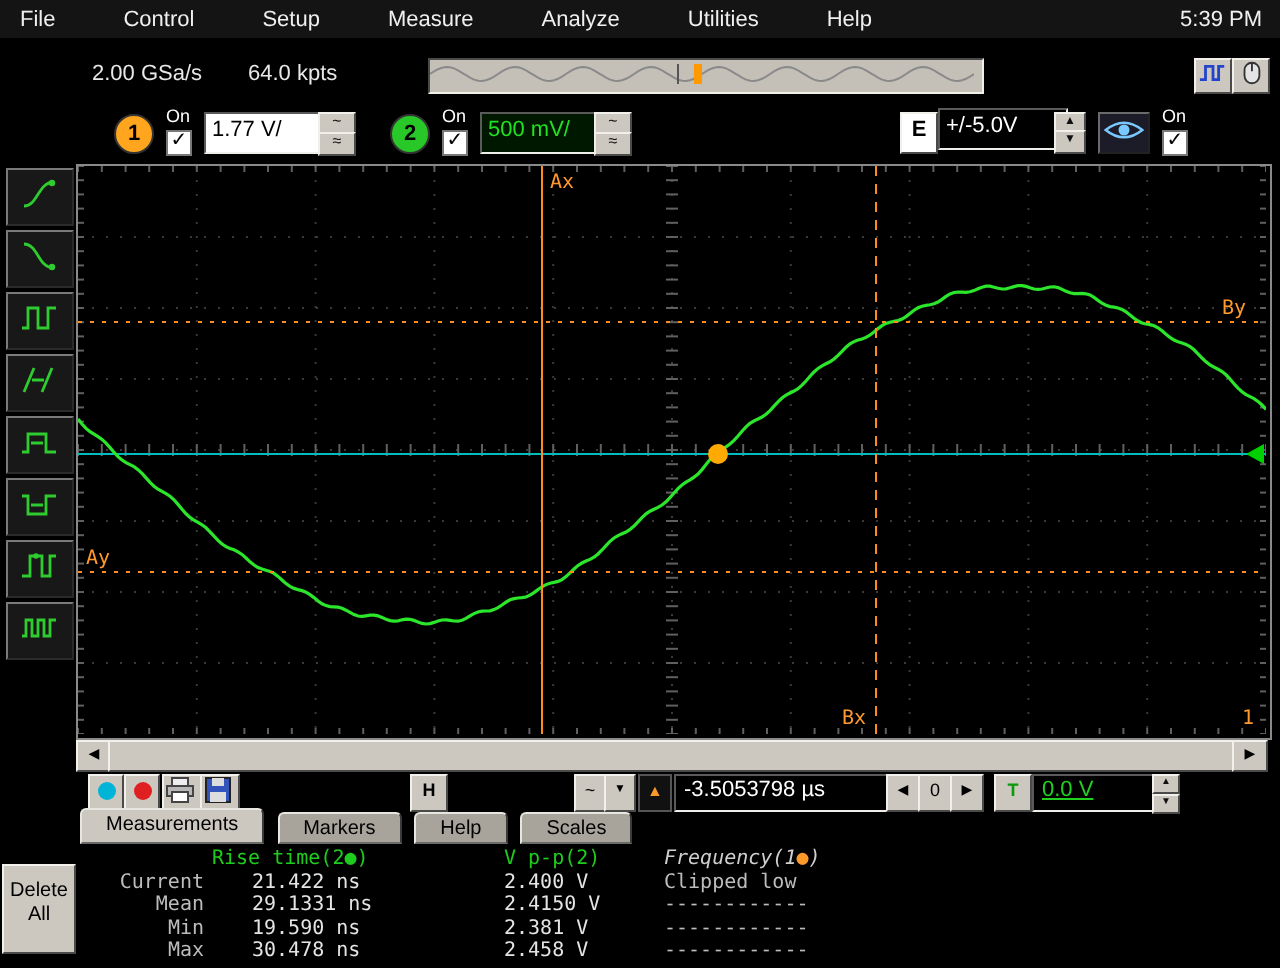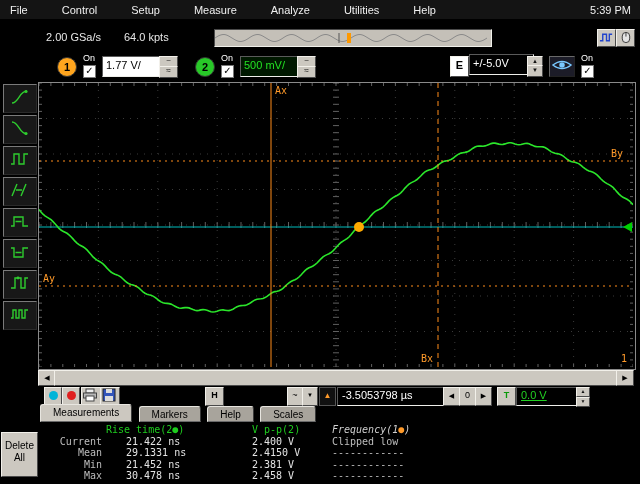--- a/index.html
+++ b/index.html
@@ -591,21 +591,21 @@
       <span class="c3 val3">Clipped low</span>
     </div>
     <div class="mrow">
       <span class="c0">Mean</span>
       <span class="c1 val">29.1331 ns</span>
       <span class="c2 val">2.4150 V</span>
       <span class="c3 val3">------------</span>
     </div>
     <div class="mrow">
       <span class="c0">Min</span>
-      <span class="c1 val">21.452 ns</span>
+      <span class="c1 val">19.590 ns</span>
       <span class="c2 val">2.381 V</span>
       <span class="c3 val3">------------</span>
     </div>
     <div class="mrow">
       <span class="c0">Max</span>
       <span class="c1 val">30.478 ns</span>
       <span class="c2 val">2.458 V</span>
       <span class="c3 val3">------------</span>
     </div>
   </div>

